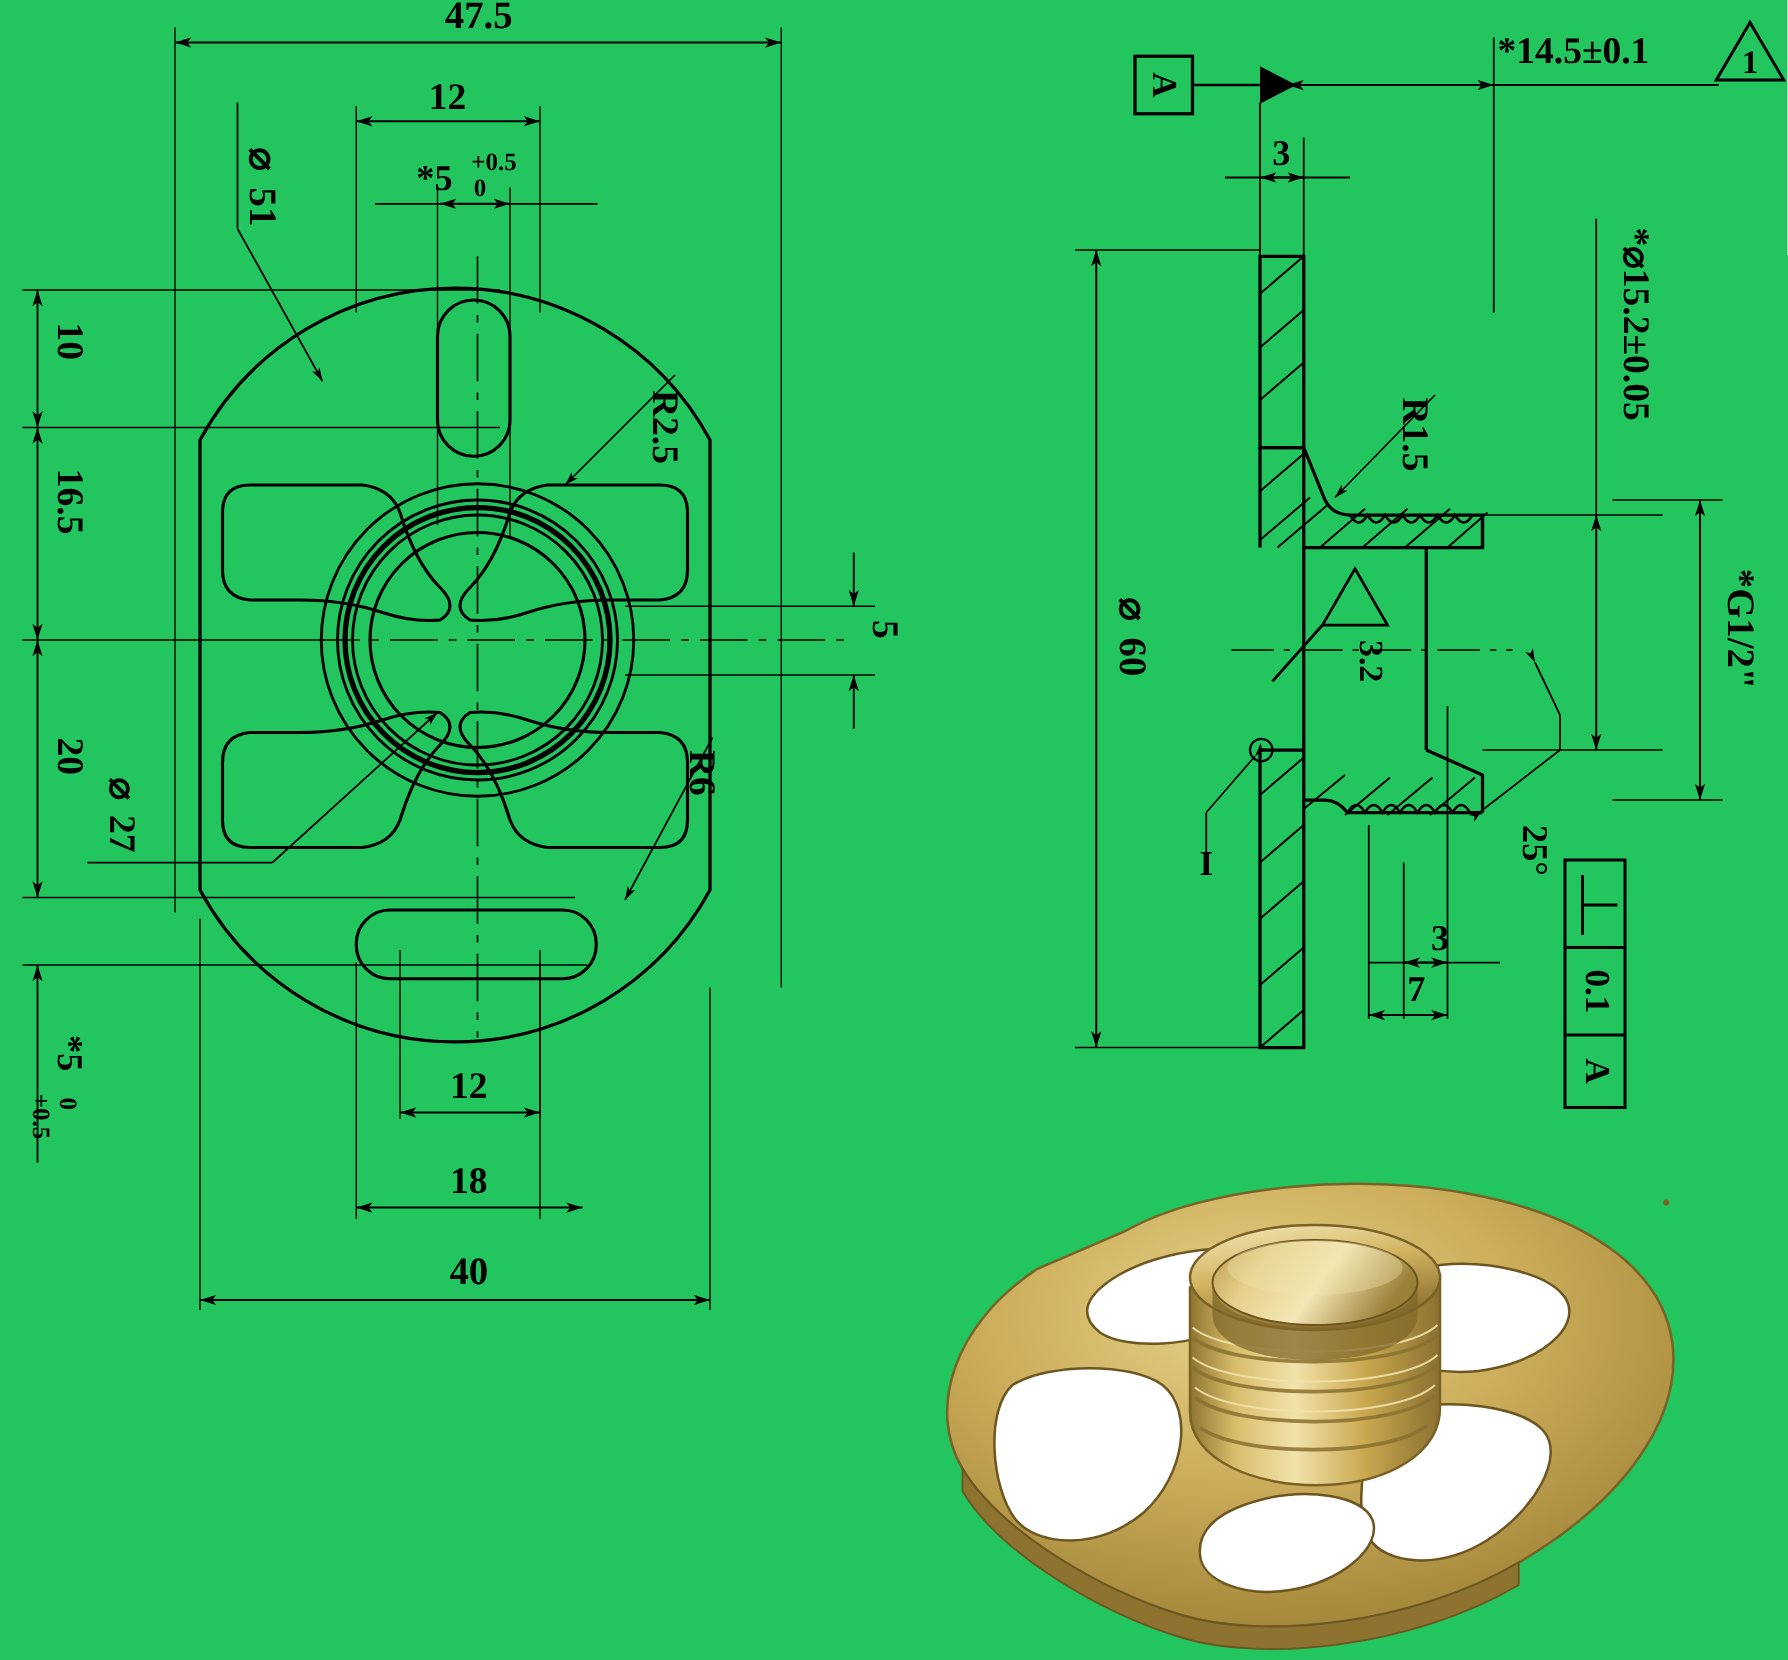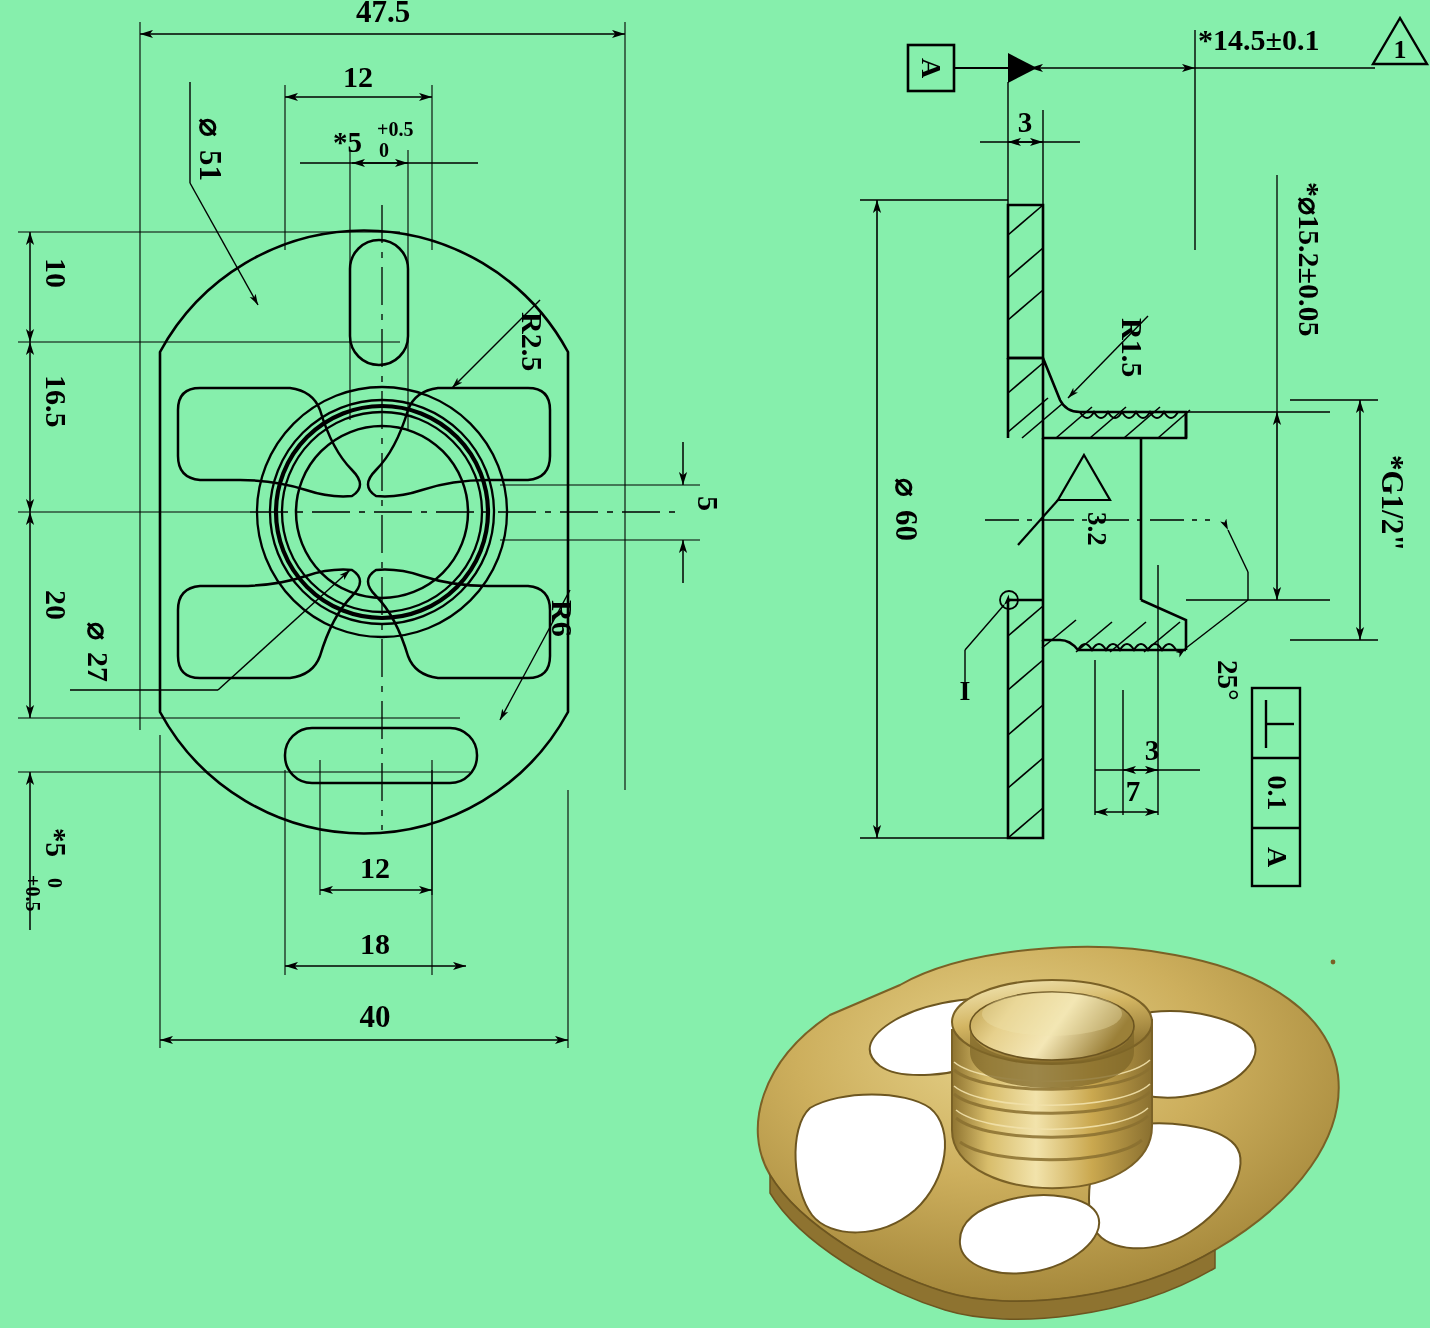--- a/index.html
+++ b/index.html
@@ -1,17 +1,17 @@
 <!DOCTYPE html>
 <html><head>
 <meta charset="utf-8">
 <style>
   html,body{margin:0;padding:0;background:#ffffff;}
   body{font-family:"Liberation Serif", serif;}
-  #root{position:relative;width:1430px;height:1328px;background:#86efac;overflow:hidden;}
+  #root{position:relative;width:1430px;height:1328px;background:#22c55e;overflow:hidden;}
   svg{display:block;}
   .dimtext{font-family:"Liberation Serif",serif;font-weight:bold;fill:#000;}
 </style>
 </head>
 <body>
 
 <div id="root">
 
   <svg width="1430" height="1328" viewBox="0 0 1430 1328">
     <defs>

